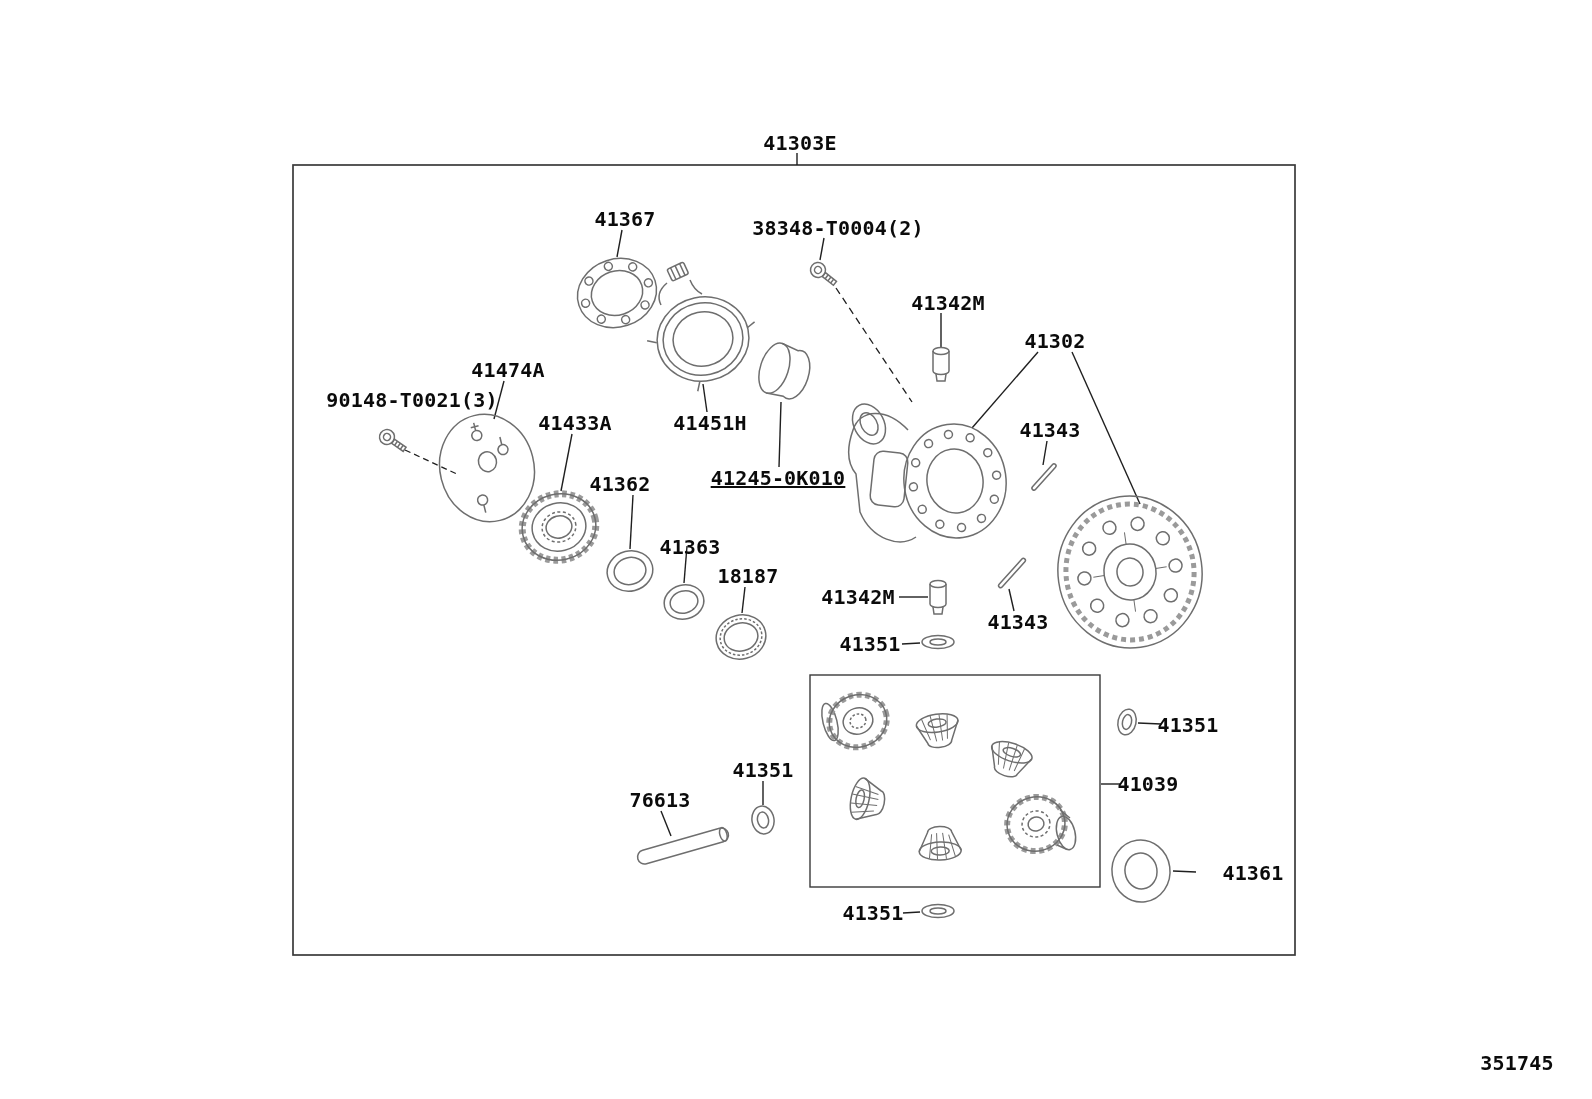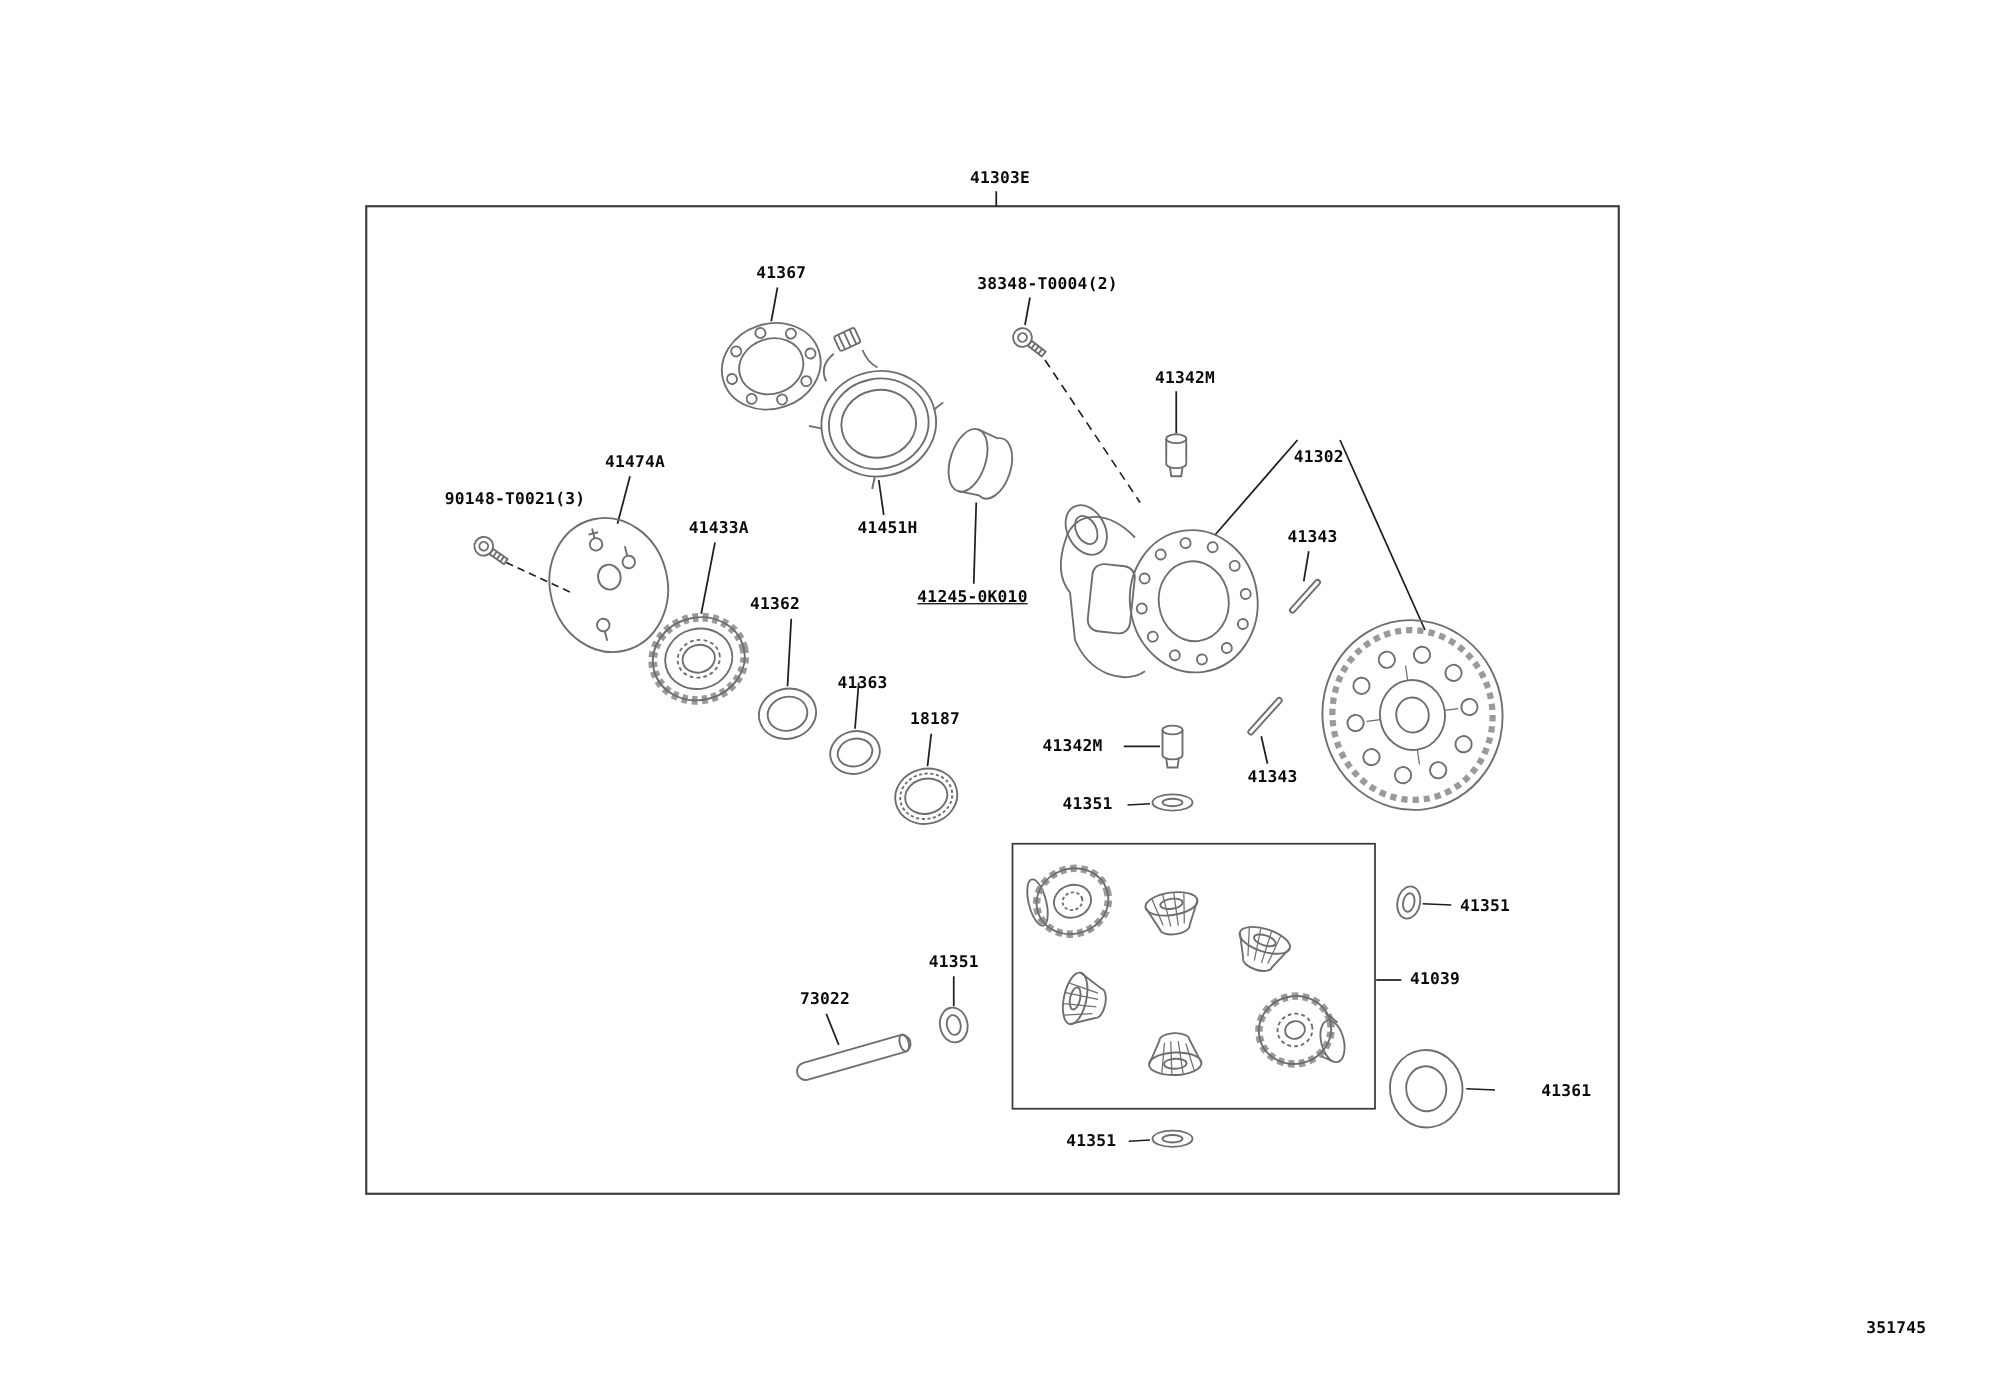--- a/index.html
+++ b/index.html
@@ -1,21 +1,21 @@
 <!DOCTYPE html>
 <html><head>
 <meta charset="utf-8">
 <style>
   html,body{margin:0;padding:0;background:#ffffff;}
   .stage{position:relative;width:1592px;height:1099px;background:#ffffff;
          font-family:"DejaVu Sans Mono",monospace;overflow:hidden;}
   .stage svg{position:absolute;left:0;top:0;}
   .label-layer{position:absolute;left:0;top:0;width:100%;height:100%;}
   .part-label{position:absolute;transform:translate(-50%,-50%);
-              font-weight:bold;font-size:13px;color:#0b0b0b;
+              font-weight:bold;font-size:20px;color:#0b0b0b;
               white-space:nowrap;letter-spacing:.2px;}
 </style>
 </head>
 <body>
 
 <div class="stage">
 
 <svg width="1592" height="1099" viewBox="0 0 1592 1099">
 
   <defs>
@@ -250,35 +250,35 @@
           <ellipse rx="16" ry="18"></ellipse>
     </g>
   </g>
 </svg>
 
 <div class="label-layer">
       <div class="part-label" style="left: 800px; top: 143px;">41303E</div>
       <div class="part-label" style="left: 625px; top: 219px;">41367</div>
       <div class="part-label" style="left: 838px; top: 228px;">38348-T0004(2)</div>
       <div class="part-label" style="left: 948px; top: 303px;">41342M</div>
-      <div class="part-label" style="left: 1055px; top: 341px; margin-top: 25px;">41302</div>
+      <div class="part-label" style="left: 1055px; top: 341px;">41302</div>
       <div class="part-label" style="left: 508px; top: 370px;">41474A</div>
       <div class="part-label" style="left: 412px; top: 400px;">90148-T0021(3)</div>
       <div class="part-label" style="left: 575px; top: 423px;">41433A</div>
       <div class="part-label" style="left: 710px; top: 423px;">41451H</div>
       <div class="part-label" style="left: 1050px; top: 430px;">41343</div>
       <div class="part-label" style="left: 778px; top: 478px; text-decoration: underline;">41245-0K010</div>
       <div class="part-label" style="left: 620px; top: 484px;">41362</div>
       <div class="part-label" style="left: 690px; top: 547px;">41363</div>
       <div class="part-label" style="left: 748px; top: 576px;">18187</div>
       <div class="part-label" style="left: 858px; top: 597px;">41342M</div>
       <div class="part-label" style="left: 1018px; top: 622px;">41343</div>
       <div class="part-label" style="left: 870px; top: 644px;">41351</div>
       <div class="part-label" style="left: 1188px; top: 725px;">41351</div>
       <div class="part-label" style="left: 763px; top: 770px;">41351</div>
       <div class="part-label" style="left: 1148px; top: 784px;">41039</div>
-      <div class="part-label" style="left: 660px; top: 800px;">73022</div>
+      <div class="part-label" style="left: 660px; top: 800px;">76613</div>
       <div class="part-label" style="left: 1225px; top: 873px; margin-left: 28px;">41361</div>
       <div class="part-label" style="left: 873px; top: 913px;">41351</div>
       <div class="part-label" style="left: 1517px; top: 1063px;">351745</div>
     </div>
 
 </div>
 
 </body></html>

